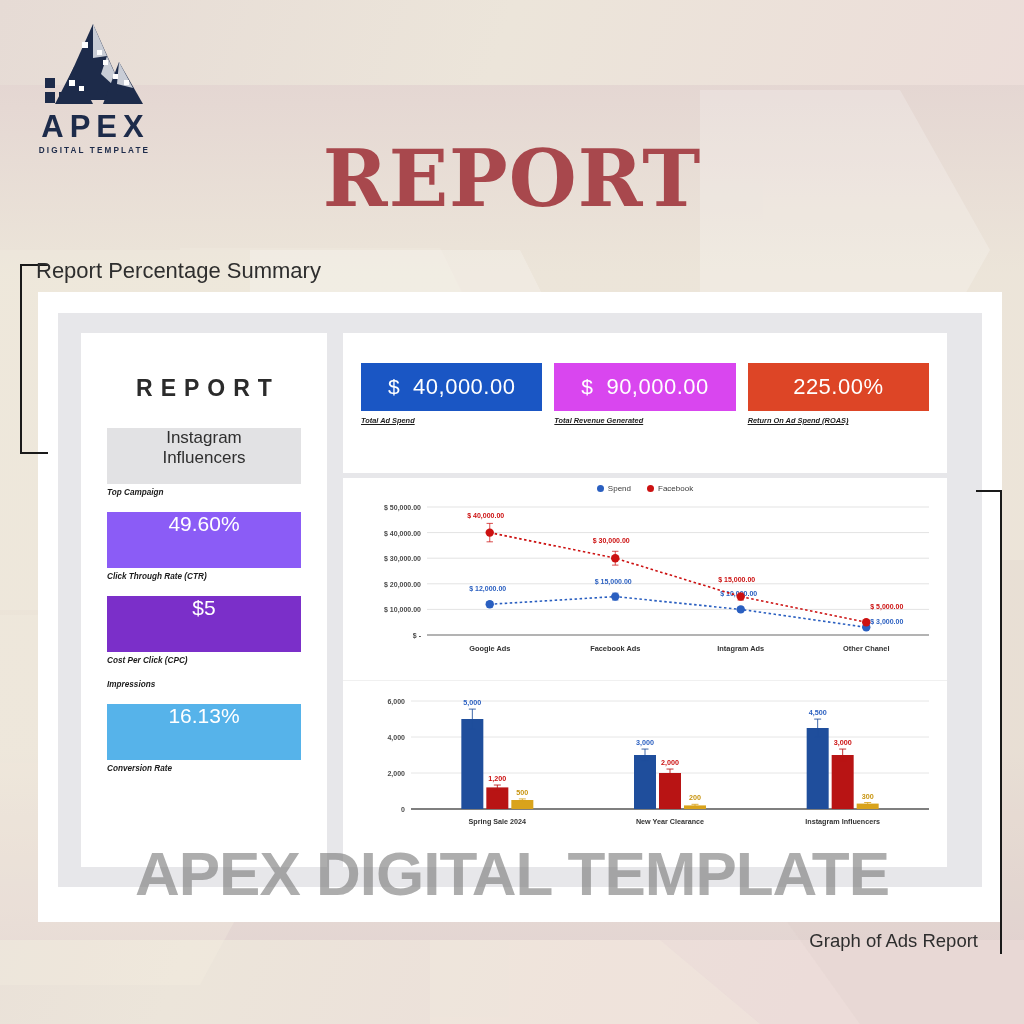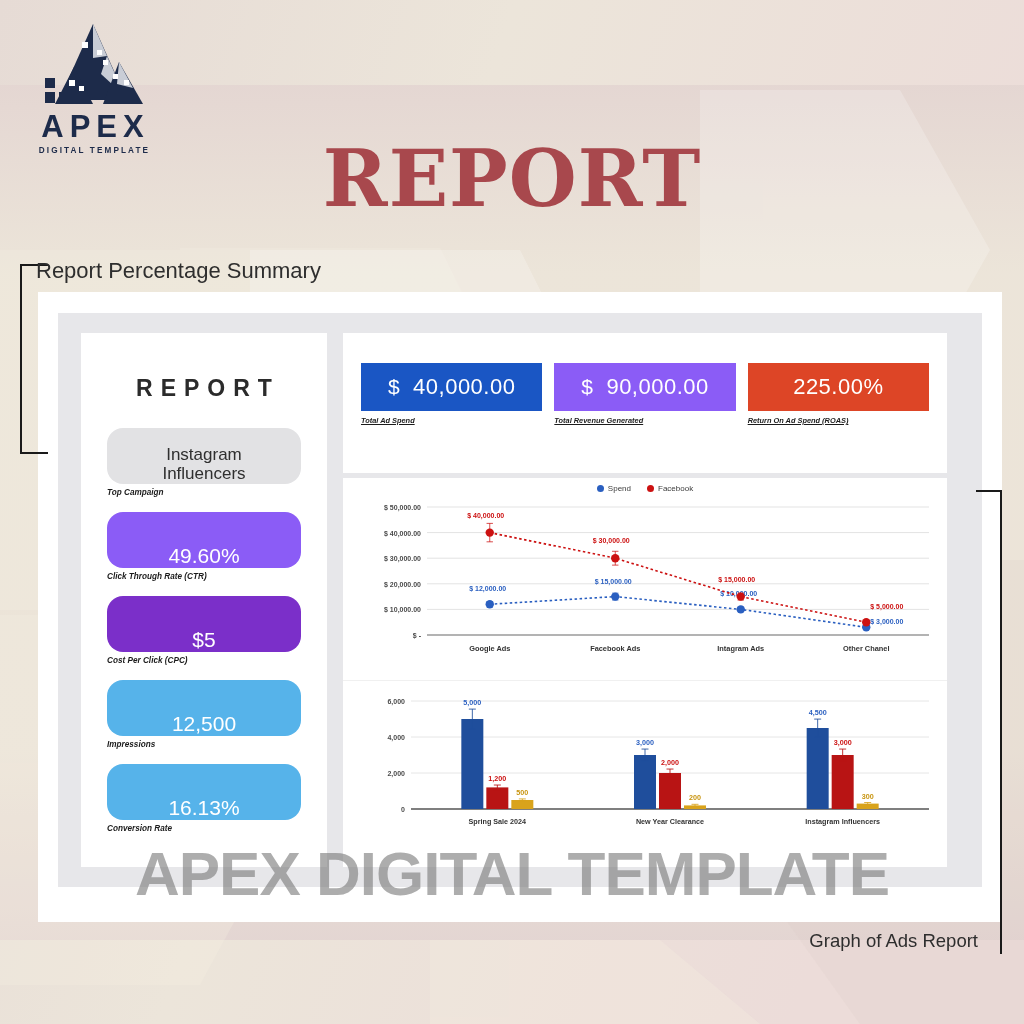--- a/index.html
+++ b/index.html
@@ -32,21 +32,21 @@
 
   
   .slide-white{position:absolute;left:38px;top:292px;width:964px;height:630px;background:#ffffff;z-index:2;}
   .slide-gray{position:absolute;left:58px;top:313px;width:924px;height:574px;background:#e7e7ea;z-index:3;}
 
   
   .kpi-panel{position:absolute;left:81px;top:333px;width:246px;height:534px;background:#ffffff;z-index:4;
     box-sizing:border-box;padding:28px 26px 0 26px;}
   .kpi-title{text-align:center;font-weight:bold;font-size:23px;letter-spacing:8px;color:#2b2b2b;
     margin:14px 0 26px 0;padding-left:8px;}
-  .kpi-card{height:56px;display:flex;align-items:flex-end;justify-content:center;border-radius:16px;}
+  .kpi-card{height:56px;display:flex;align-items:flex-start;justify-content:center;}
   .kpi-card .v{font-size:21px;color:#ffffff;line-height:1.15;text-align:center;}
   .kpi-card.grey{background:#e2e2e4;}
   .kpi-card.grey .v{color:#2f2f2f;font-size:17px;}
   .kpi-card.pink{background:#e0458b;}
   .kpi-card.violet{background:#7b2fc9;}
   .kpi-card.blue{background:#56b3ea;}
   .kpi-cap{font-size:8.2px;font-style:italic;font-weight:bold;color:#1b1b1b;margin:4px 0 15px 0;}
 
   
   .metrics-panel{position:absolute;left:343px;top:333px;width:604px;height:140px;background:#ffffff;z-index:4;}
@@ -148,41 +148,38 @@
       </div>
       <div class="kpi-cap">Top Campaign</div>
       <div class="kpi-card pink" style="background: #8b5cf6;">
         <div class="v">49.60%</div>
       </div>
       <div class="kpi-cap">Click Through Rate (CTR)</div>
       <div class="kpi-card violet" style="background: rgb(123, 47, 201);">
         <div class="v">$5</div>
       </div>
       <div class="kpi-cap">Cost Per Click (CPC)</div>
-      <div class="kpi-card blue" style="background: rgb(86, 179, 234);">
-        <div class="v">12,500</div>
-      </div>
       <div class="kpi-cap">Impressions</div>
       <div class="kpi-card blue" style="background: rgb(86, 179, 234);">
         <div class="v">16.13%</div>
       </div>
       <div class="kpi-cap">Conversion Rate</div>
     </div>
 </div>
 
 <div class="metrics-panel">
   <div class="metrics-row" id="metrics-row">
       <div class="metric">
         <div class="metric-box" style="background: rgb(26, 86, 196);">
           <span><span class="cur">$</span>40,000.00</span>
         </div>
         <div class="metric-cap">Total Ad Spend</div>
       </div>
       <div class="metric">
-        <div class="metric-box" style="background: #8b5cf6;">
+        <div class="metric-box" style="background: #d946ef;">
           <span><span class="cur">$</span>90,000.00</span>
         </div>
         <div class="metric-cap">Total Revenue Generated</div>
       </div>
       <div class="metric">
         <div class="metric-box" style="background: rgb(221, 69, 38);">
           <span>225.00%</span>
         </div>
         <div class="metric-cap">Return On Ad Spend (ROAS)</div>
       </div>

